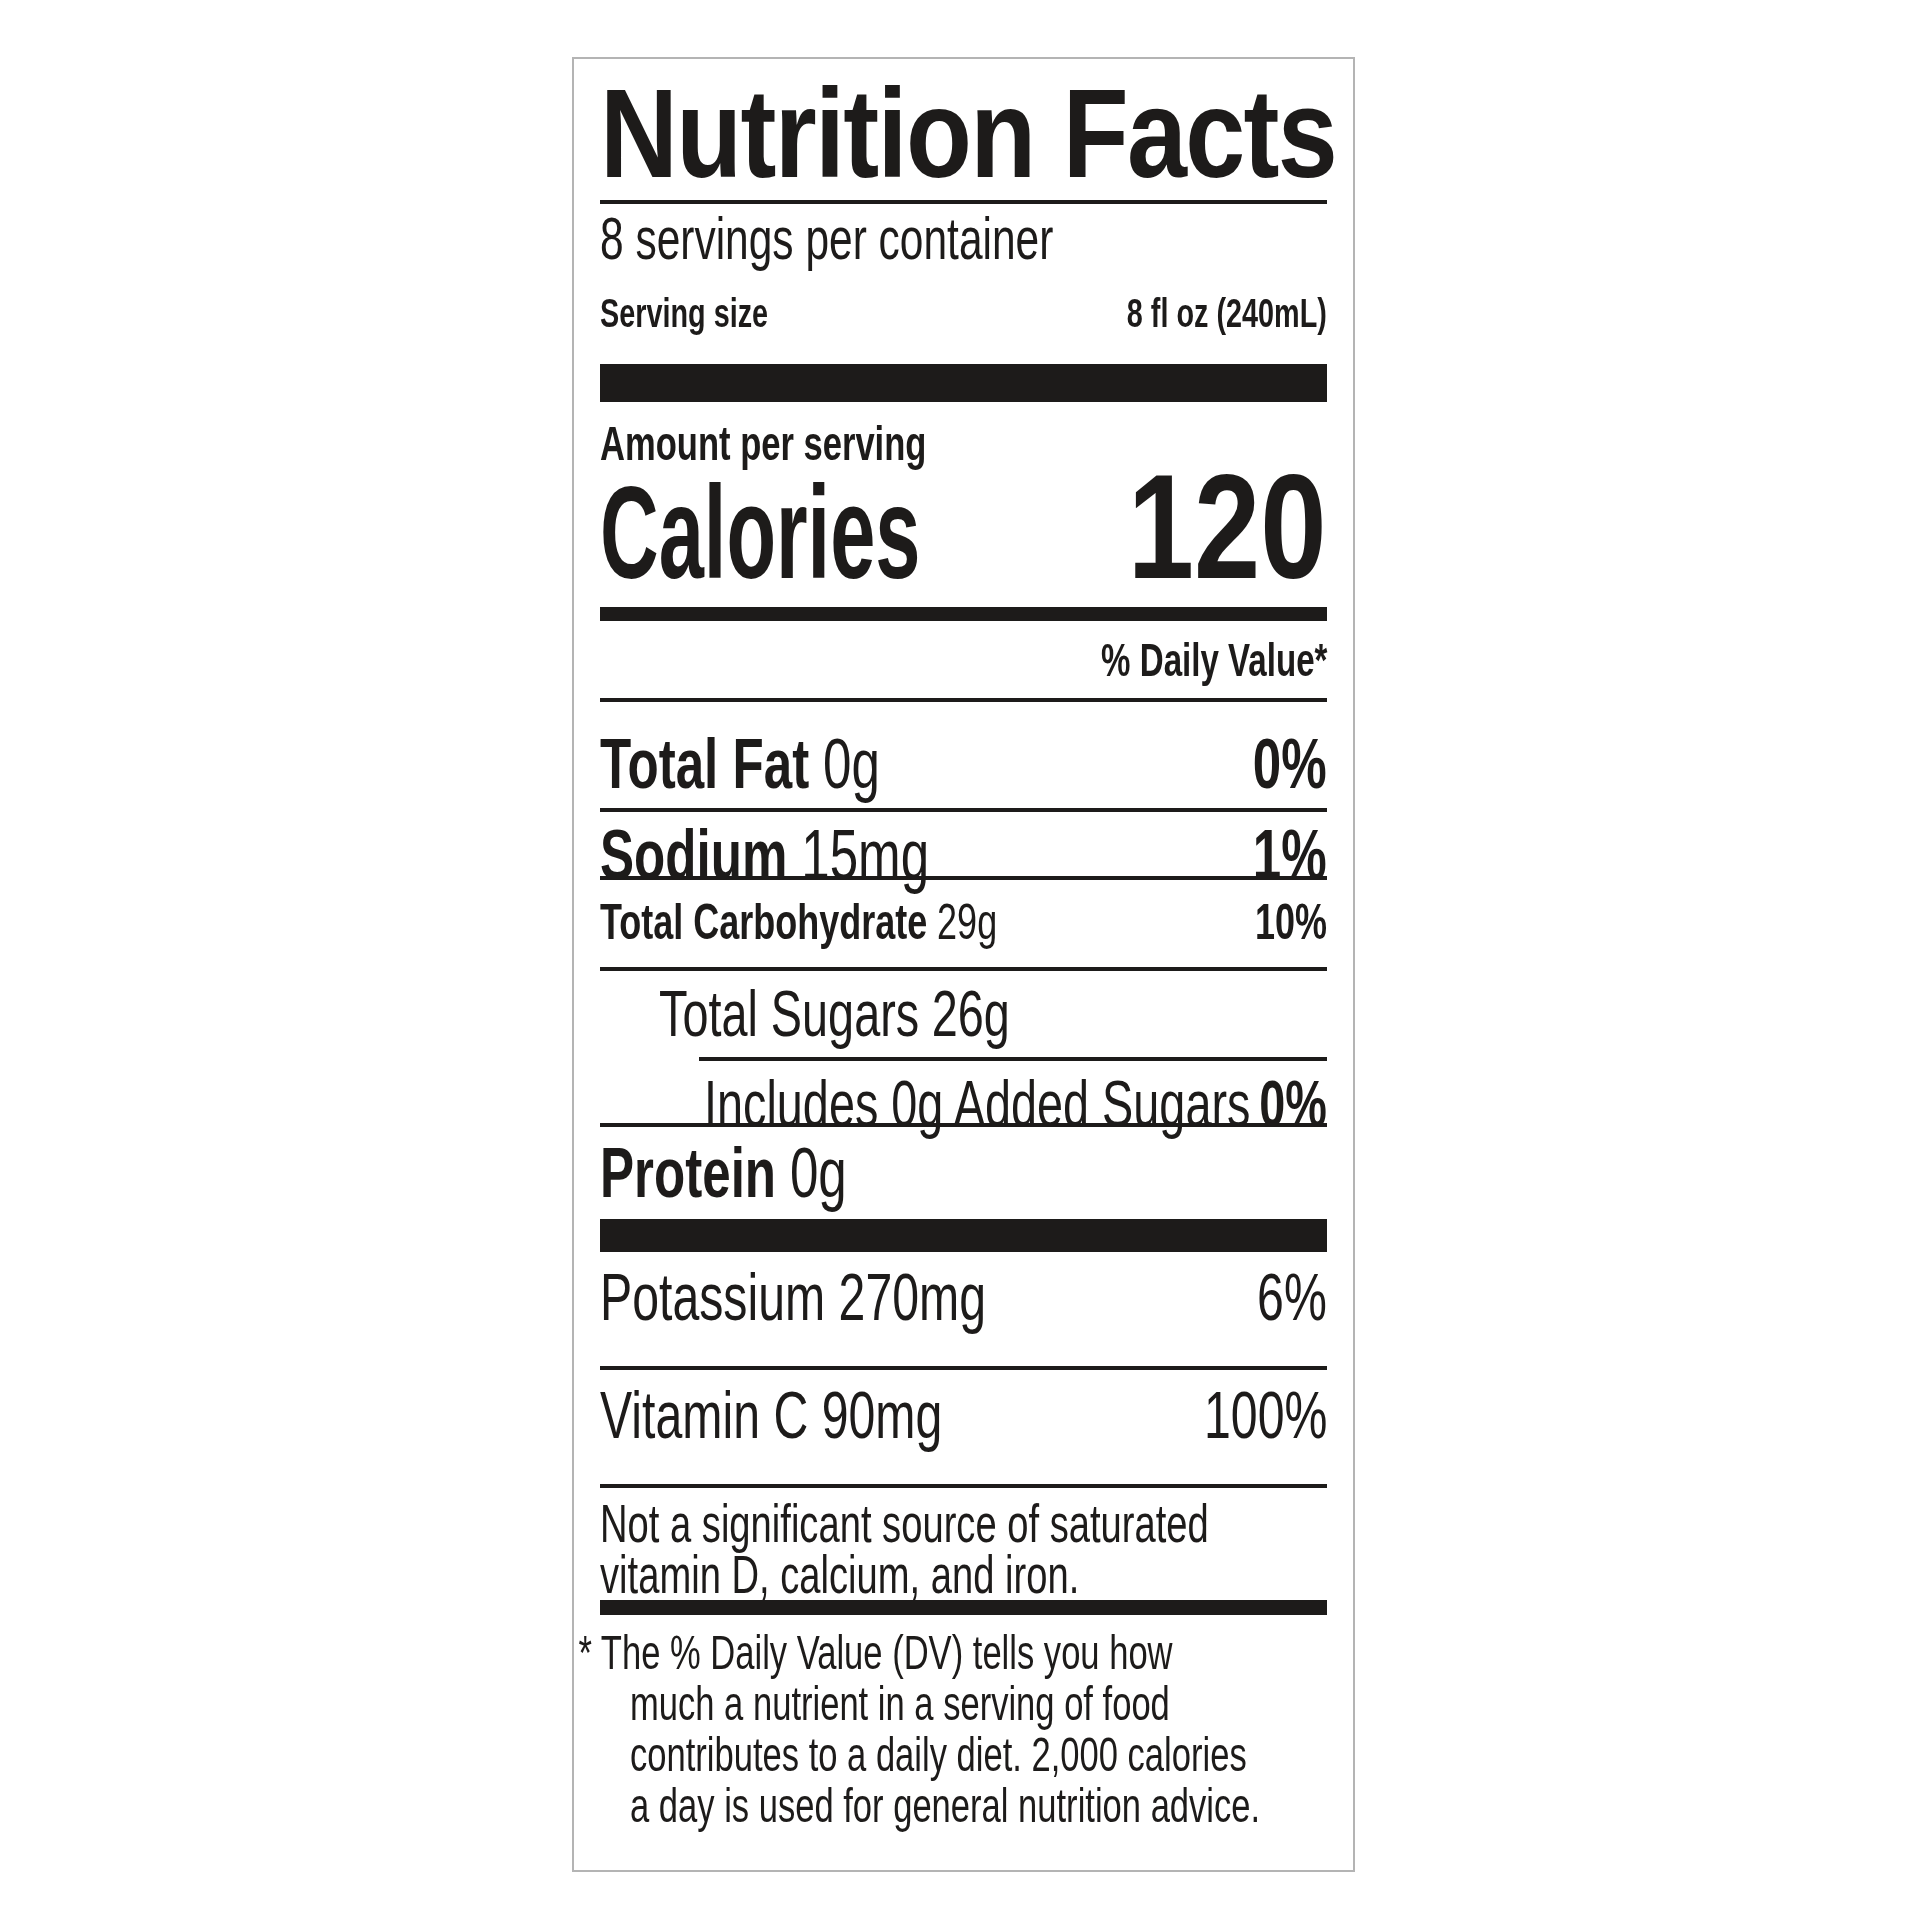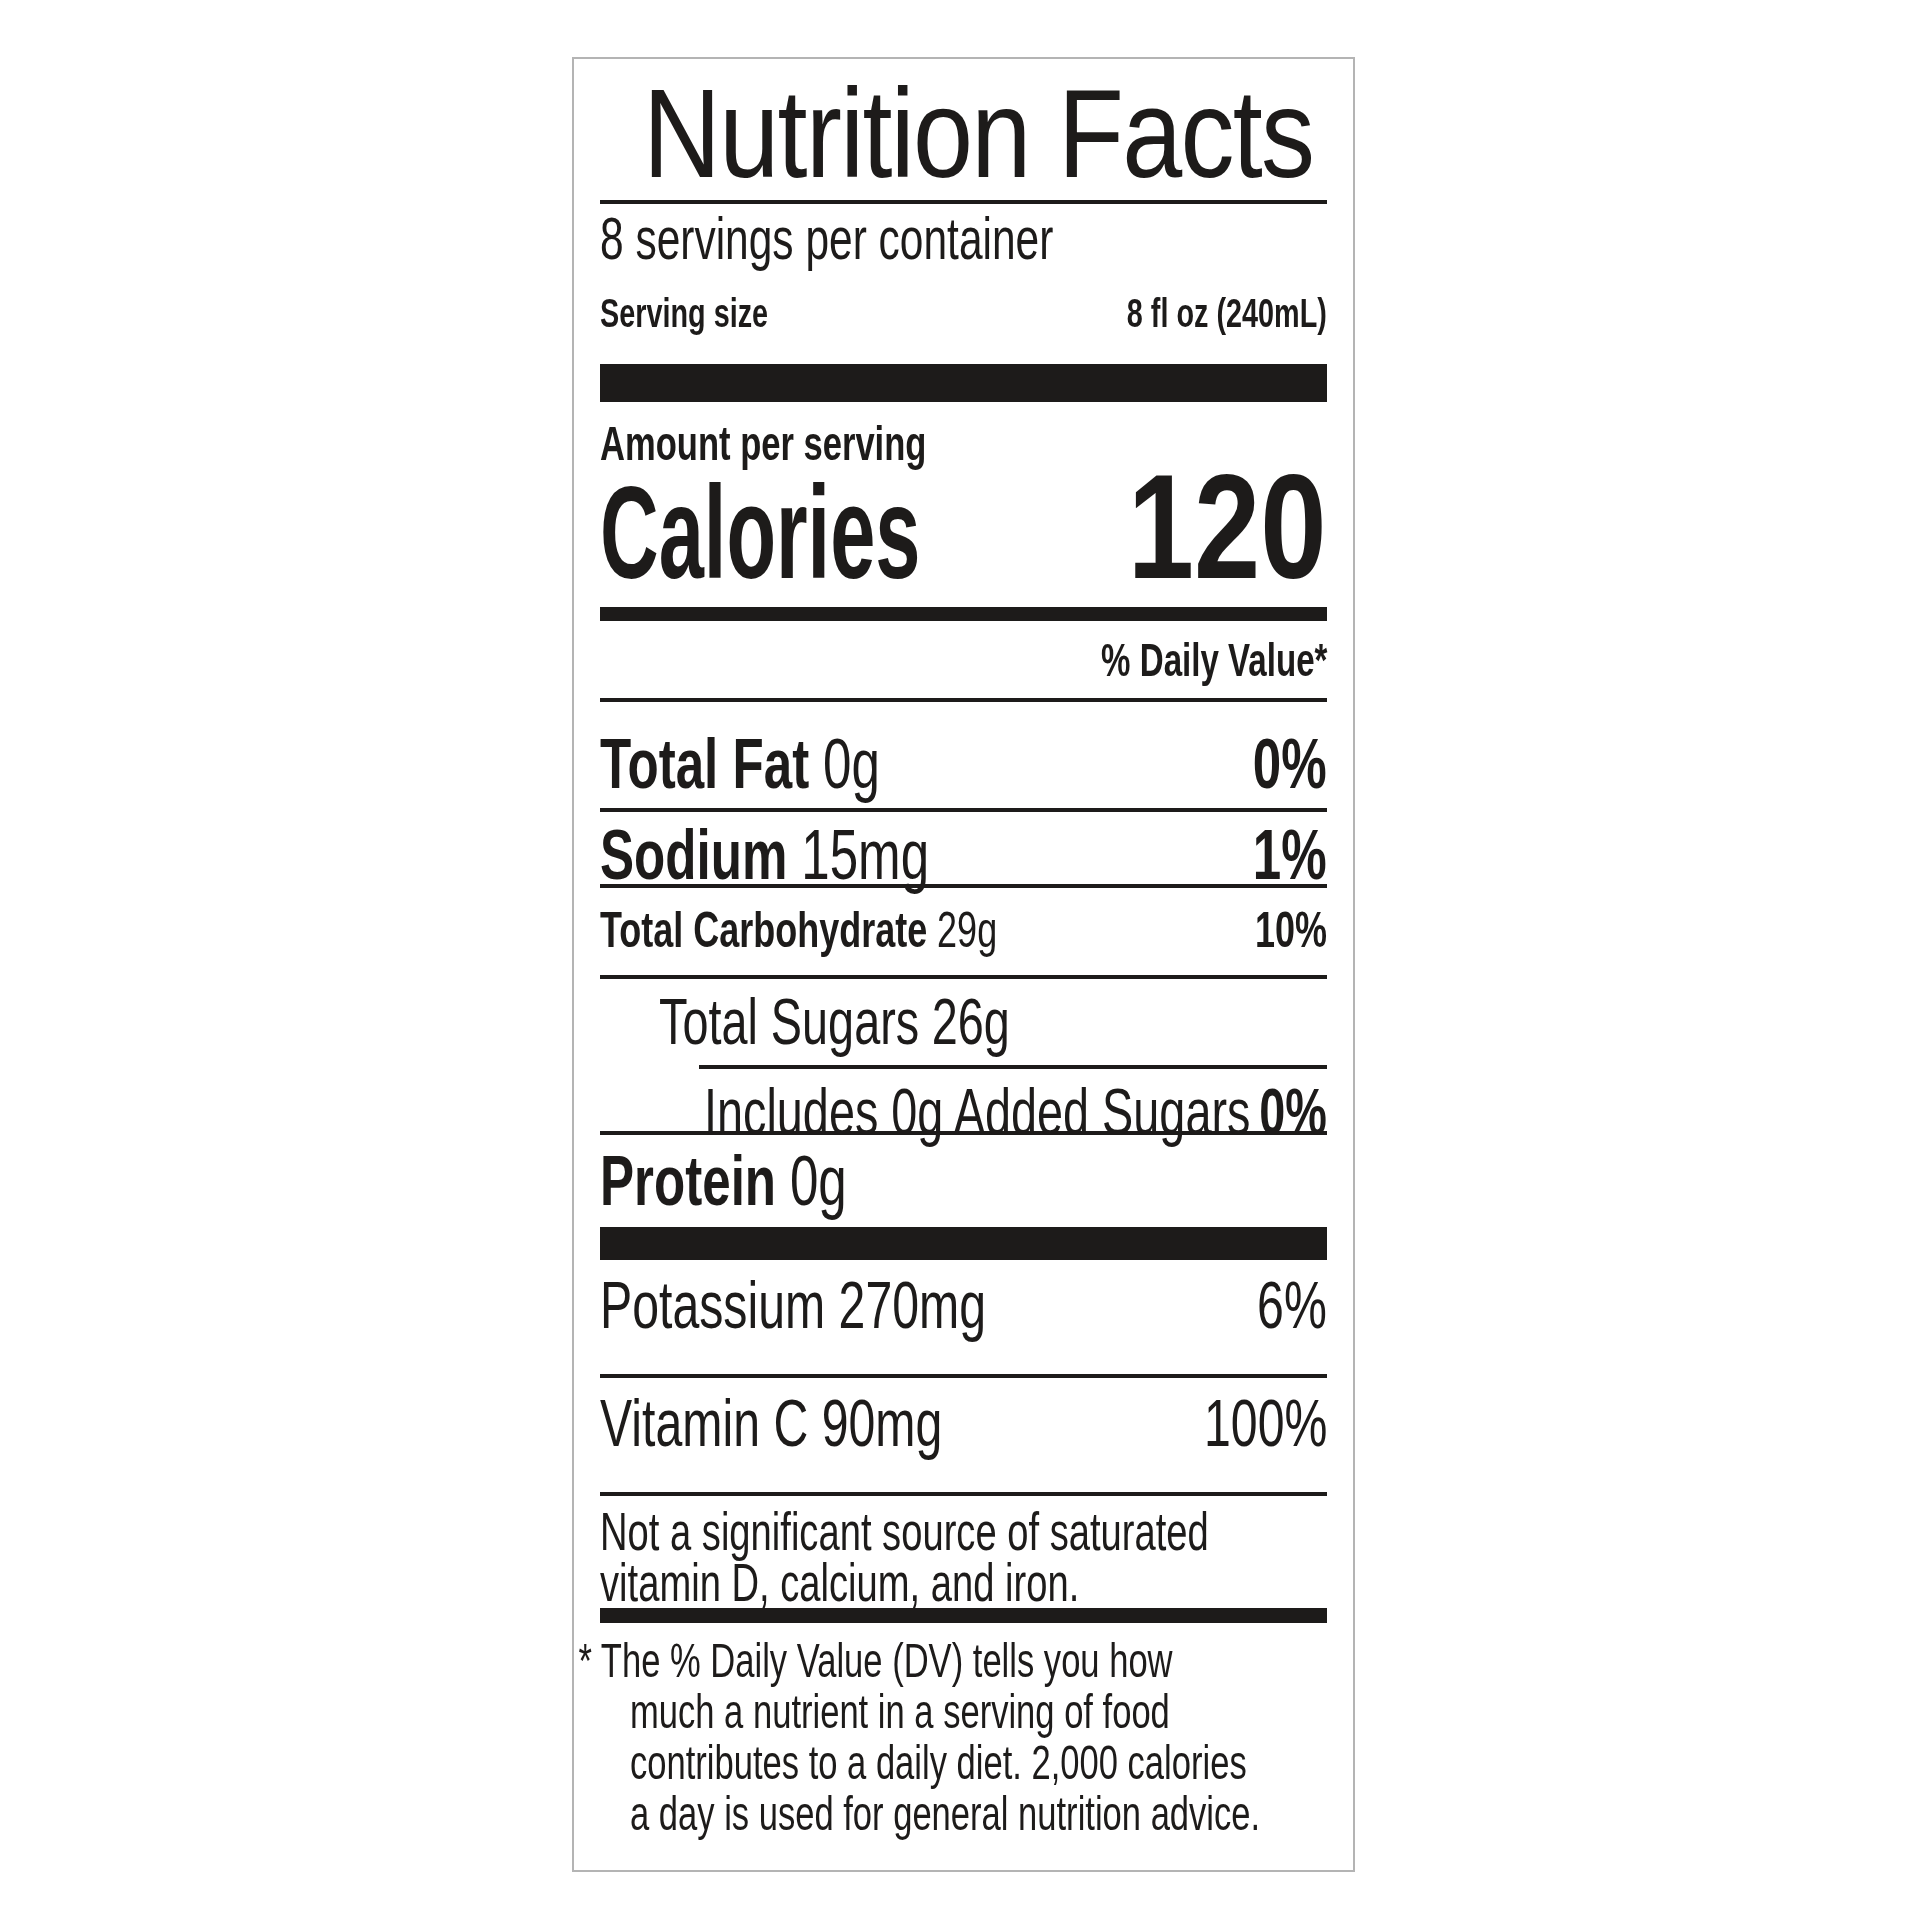--- a/index.html
+++ b/index.html
@@ -42,24 +42,23 @@
   .rule-med { height: 14px; background: #1d1b1a; margin-top: 11px; }
   .bar-lg   { height: 38px; background: #1d1b1a; margin-top: 12px; }
   .bar-md   { height: 33px; background: #1d1b1a; }
   .bar-sm   { height: 15px; background: #1d1b1a; }
 
   .nf-title {
     margin-top: 10px;
     height: 129px;
     line-height: 129px;
     font-size: 127px;
-    font-weight: normal;
+    font-weight: bold;
     letter-spacing: -2px;
     white-space: nowrap;
-    margin-left: 43px;
   }
   .nf-title .t { display: inline-block; transform: scaleX(0.85); transform-origin: 0 50%; }
   .title-rule { margin-top: 2px; }
 
   .servings-line { height: 71px; line-height: 71px; font-size: 59px; }
   .serving-row   { position: relative; height: 77px; line-height: 77px; font-size: 40px; font-weight: bold; white-space: nowrap; }
   .serving-row .val { position: absolute; right: 0; top: 0; }
 
   .amount-line { margin-top: 16px; height: 51px; line-height: 51px; font-size: 48px; font-weight: bold; }
 
@@ -74,21 +73,21 @@
     transform: scaleX(0.80); transform-origin: 100% 50%;
   }
 
   .dv-header { margin-top: 12px; height: 55px; line-height: 55px; font-size: 46px; font-weight: bold; text-align: right; }
   .dv-header + .rule { margin-top: 10px; }
 
   .row { position: relative; white-space: nowrap; }
   .row .dv { position: absolute; right: 0; top: 0; height: 100%; }
 
   .row-main { height: 89px; line-height: 89px; font-size: 71px; margin-top: 17px; }
-  .row-na   { height: 72px; line-height: 86px; font-size: 71px; }
+  .row-na   { height: 64px; line-height: 86px; font-size: 71px; }
   .row-tc   { height: 87px; line-height: 85px; font-size: 50px; }
   .row-sug  { height: 86px; line-height: 86px; font-size: 65px; padding-left: 59px; }
   .row-inc  { height: 62px; line-height: 86px; font-size: 65px; padding-left: 104px; }
   .row-pro  { height: 92px; line-height: 92px; font-size: 71px; }
   .row-vit  { height: 114px; line-height: 90px; font-size: 67px; }
 
   .note { margin-top: 10px; font-size: 53px; line-height: 51px; }
   .note .line { white-space: nowrap; }
   .note i { font-style: italic; }
 

